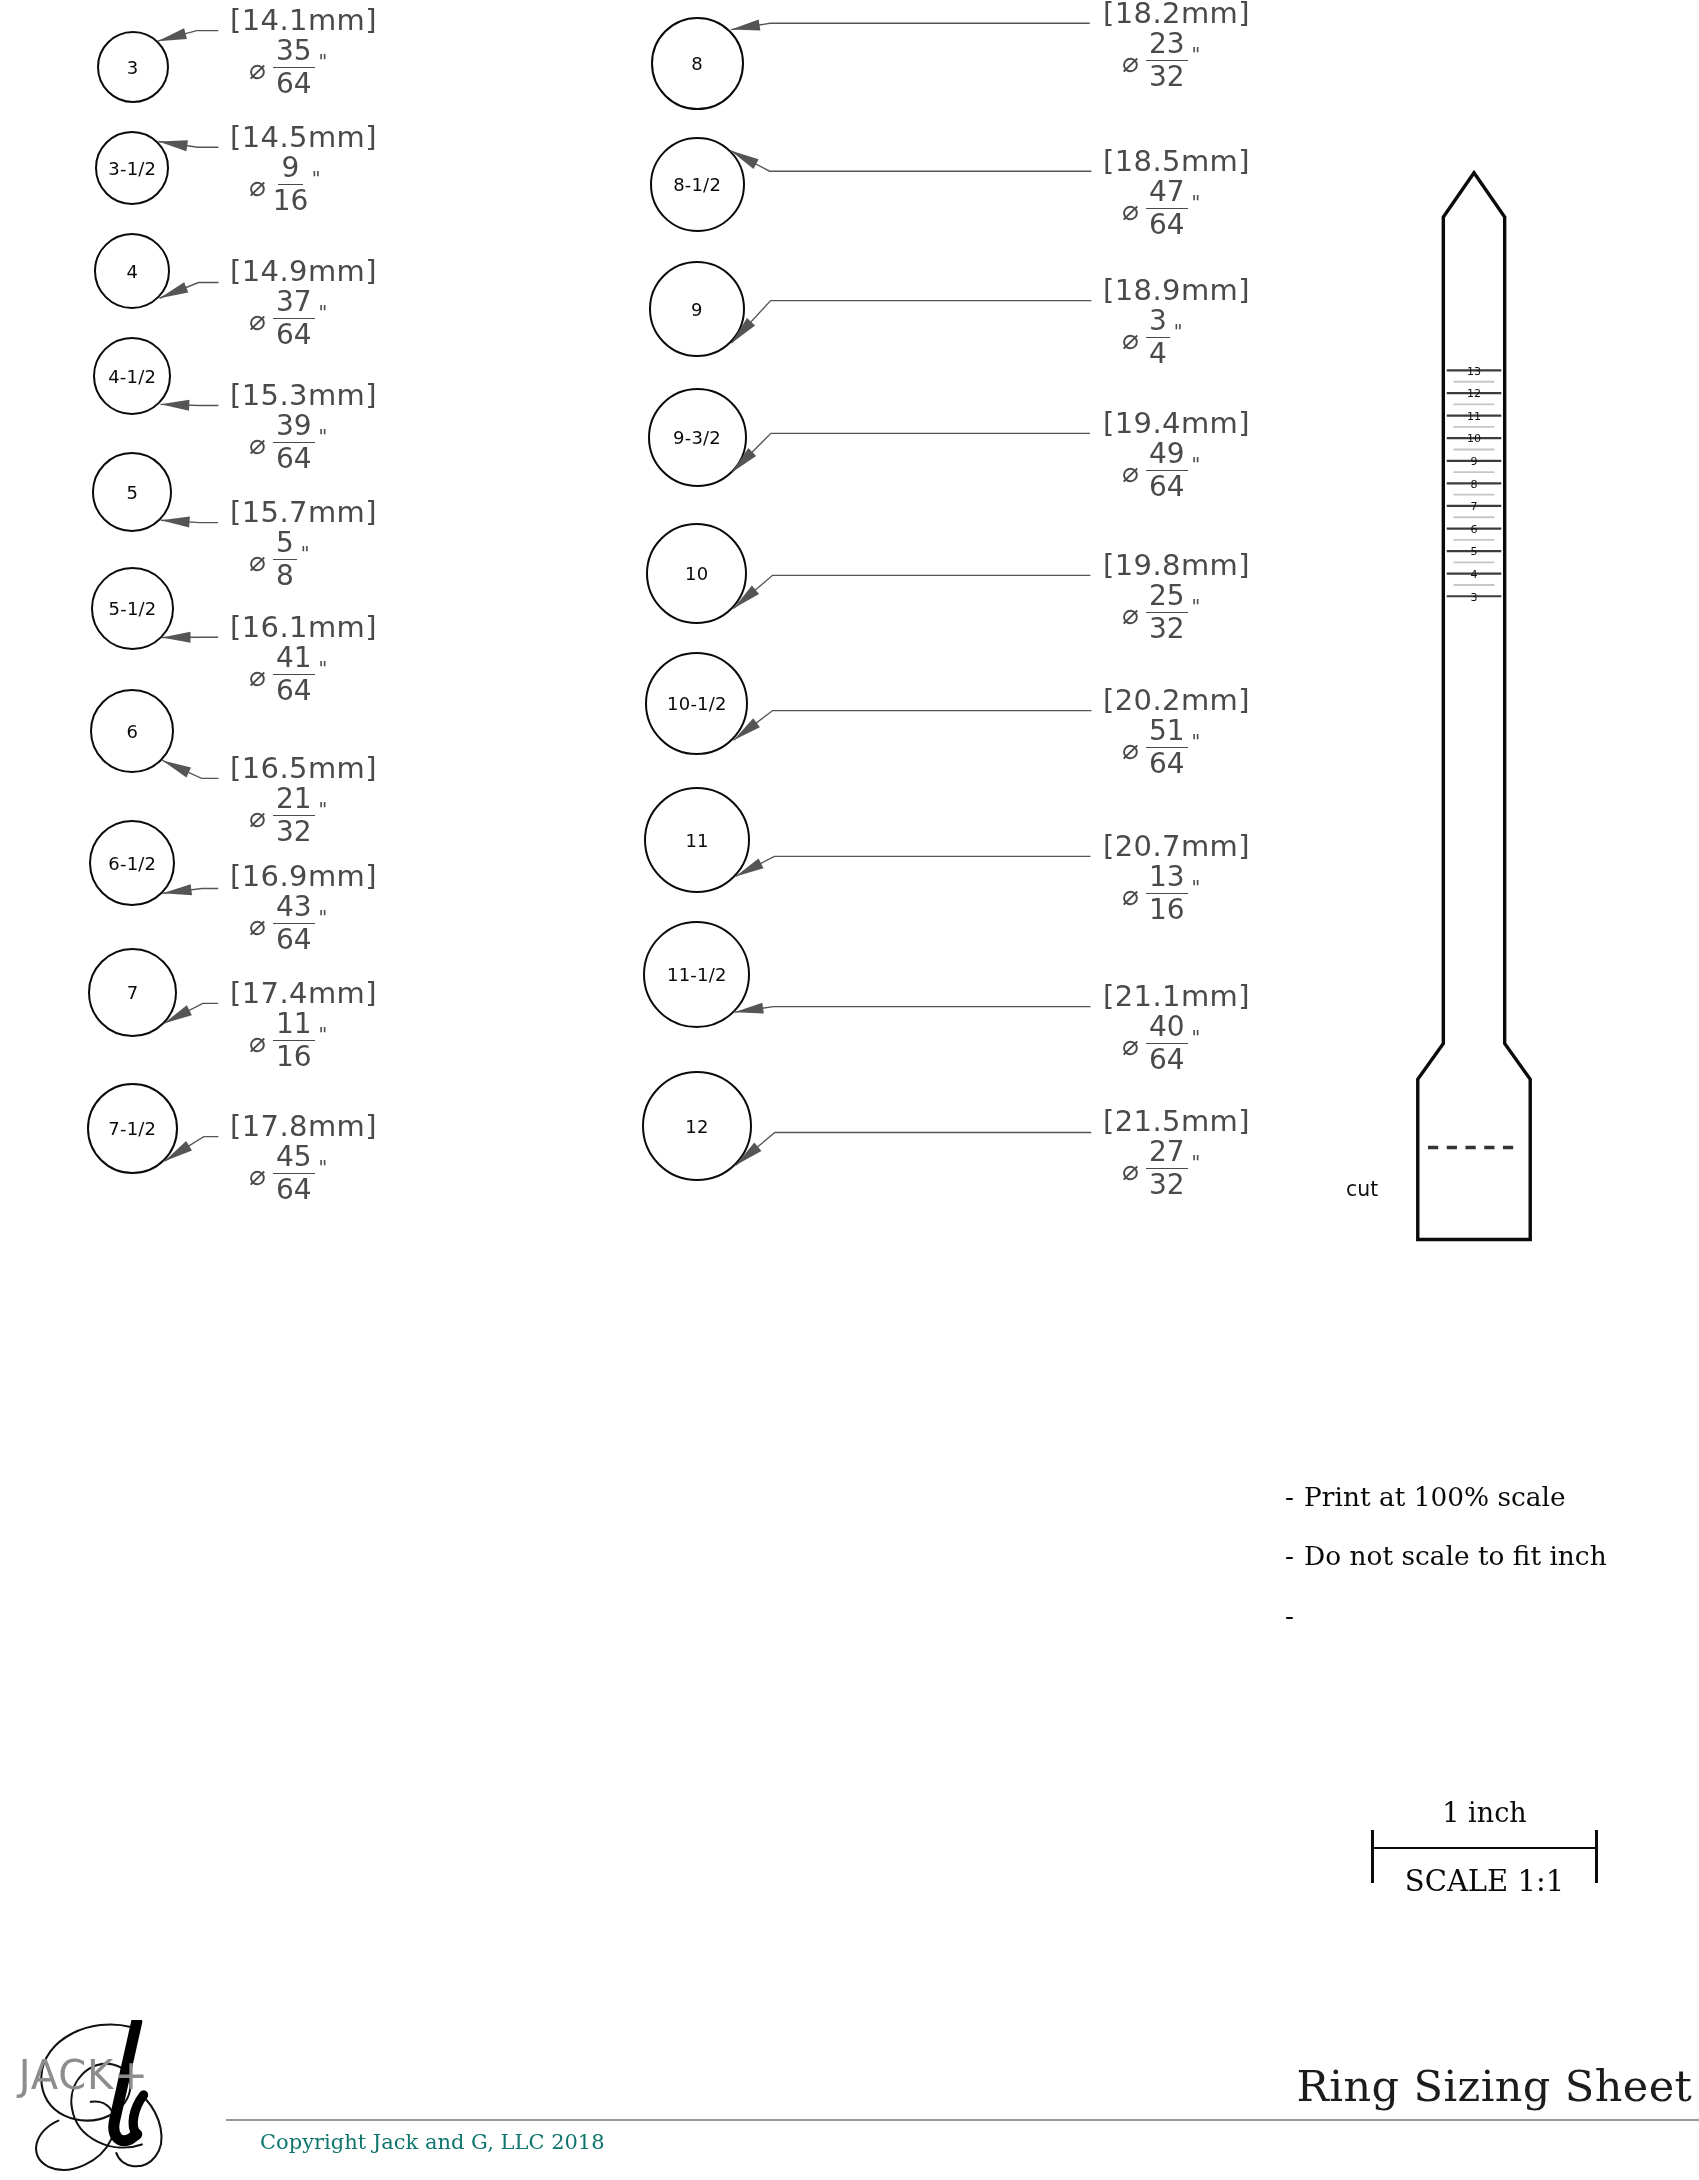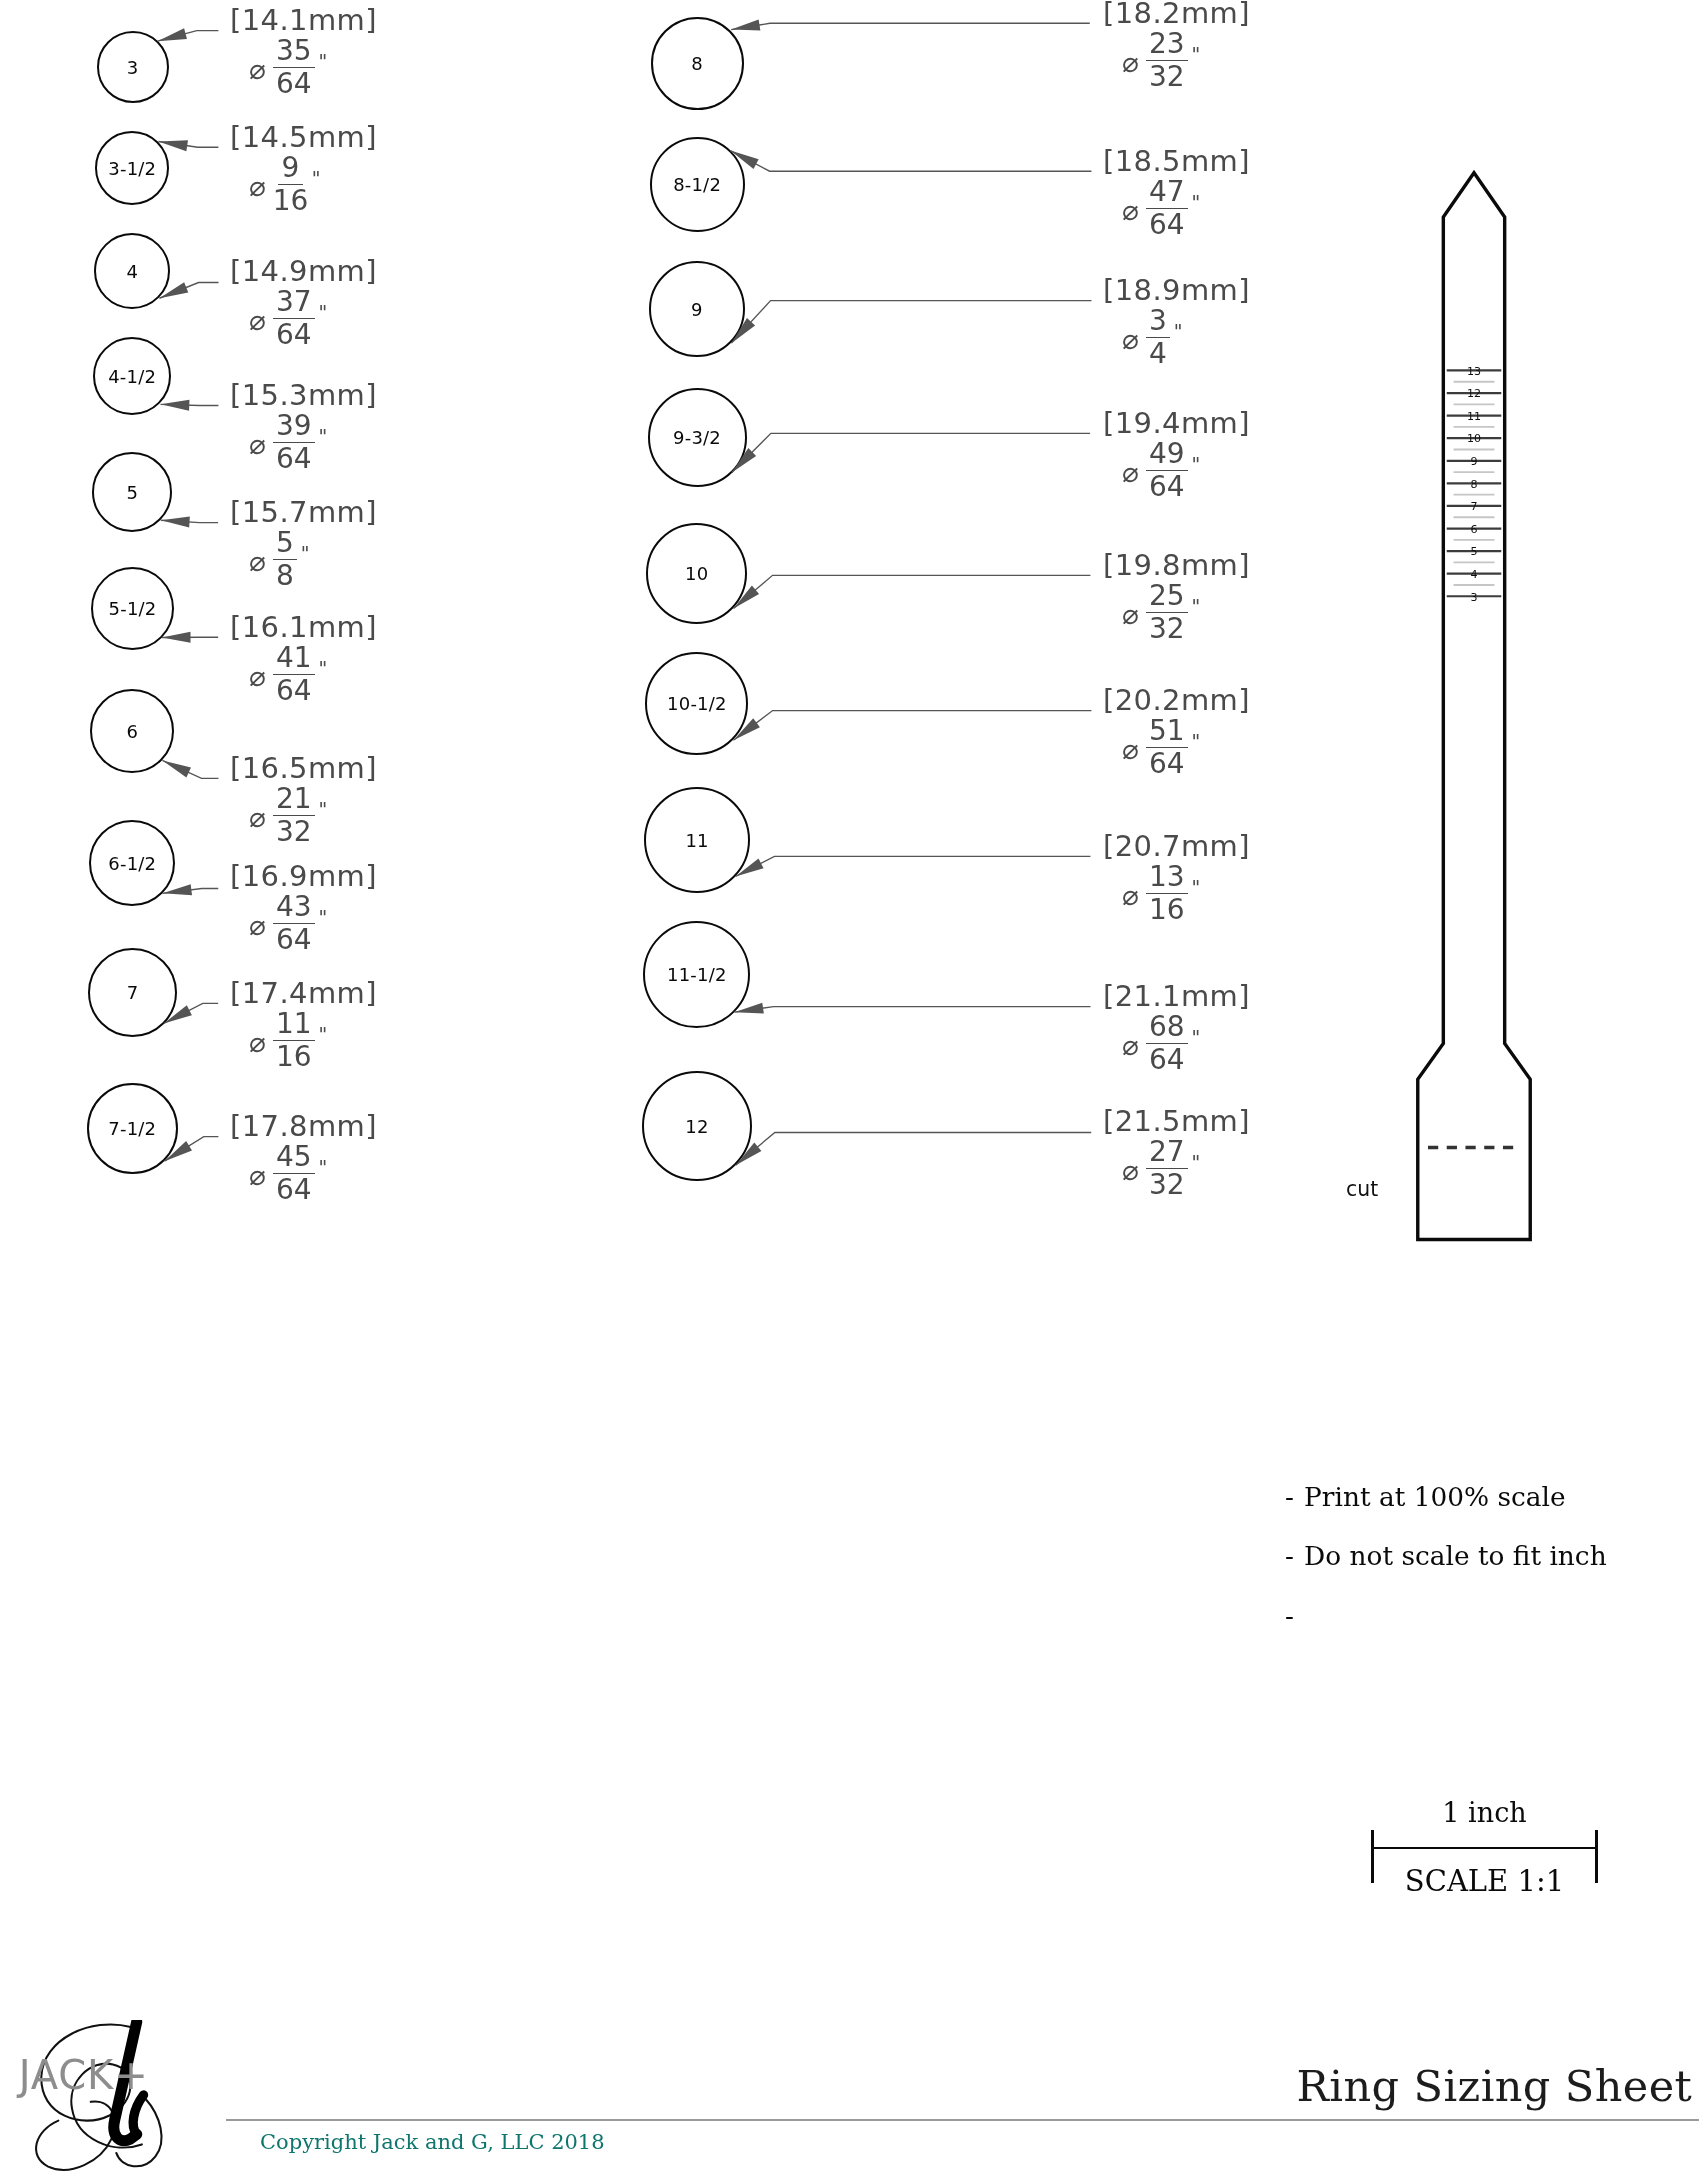--- a/index.html
+++ b/index.html
@@ -585,21 +585,21 @@
       </div>
       <svg class="leader" width="402" height="57" viewBox="88.5477272147525 1158 472.4522727852475 66.54772721475251" style="left: 75px; top: 986px;">
         <polyline points="112.5477272147525,1188.5477272147525 158.5477272147525,1182 531,1182" fill="none" stroke="#555555" stroke-width="1.6"></polyline>
         <polygon points="112.5477272147525,1188.5477272147525 147.12442313683832,1190.1915335024928 145.29244447943367,1177.3212633344342" fill="#555"></polygon>
       </svg>
       <div class="dim" style="left: 464px; top: 981px;">
         <div class="dim-mm">[21.1mm]</div>
         <div class="dim-in">
           <span class="dia-sym">⌀</span>
           <span class="frac">
-            <span class="num">68</span>
+            <span class="num">40</span>
             <span class="den">64</span>
           </span>
           <span class="inch-mark">"</span>
         </div>
       </div>
     </div>
     <div class="ring-row">
       <div class="ring-circle" style="width: 110px; height: 110px; left: 3px; top: 1071px;">
         <span class="ring-circle-label">12</span>
       </div>

